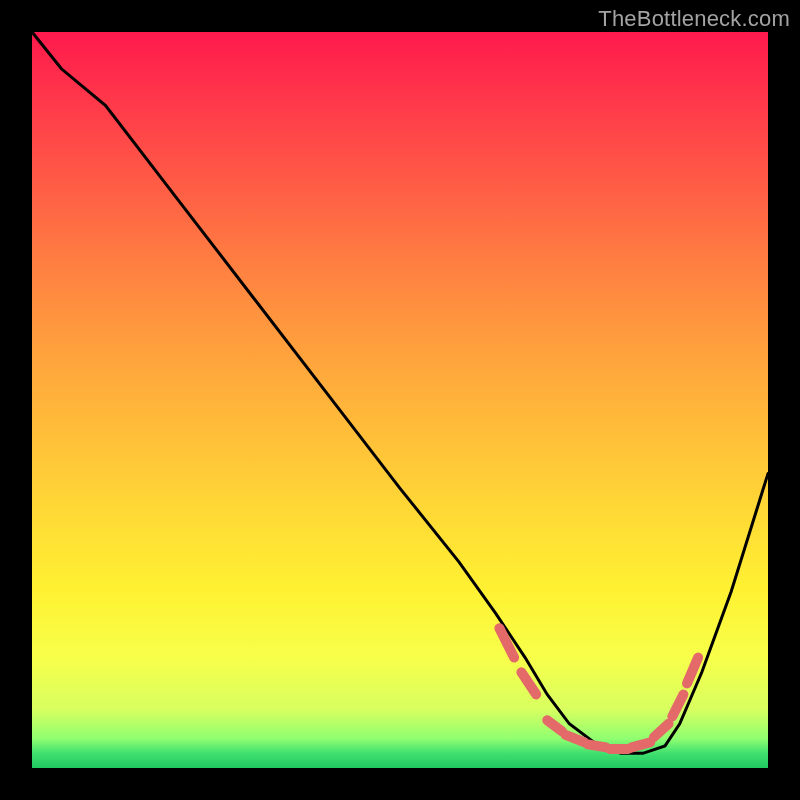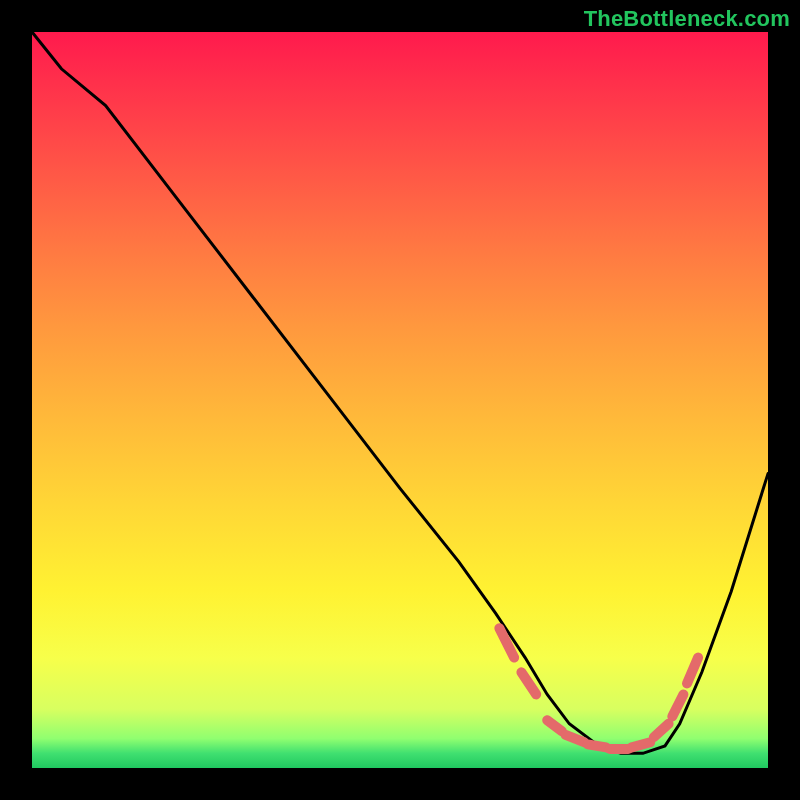--- a/index.html
+++ b/index.html
@@ -39,23 +39,23 @@
       #d8ff60 92%,
       #90ff70 96%,
       #40e070 98%,
       #20c860 100%
     );
   }
   .watermark {
     position: absolute;
     top: 6px;
     right: 10px;
-    color: #22c55e;
+    color: #a3a3a3;
     font-size: 22px;
-    font-weight: 700;
+    font-weight: 400;
     letter-spacing: 0.2px;
   }
   svg.curve {
     position: absolute;
     left: 0;
     top: 0;
     width: 736px;
     height: 736px;
     overflow: visible;
   }

